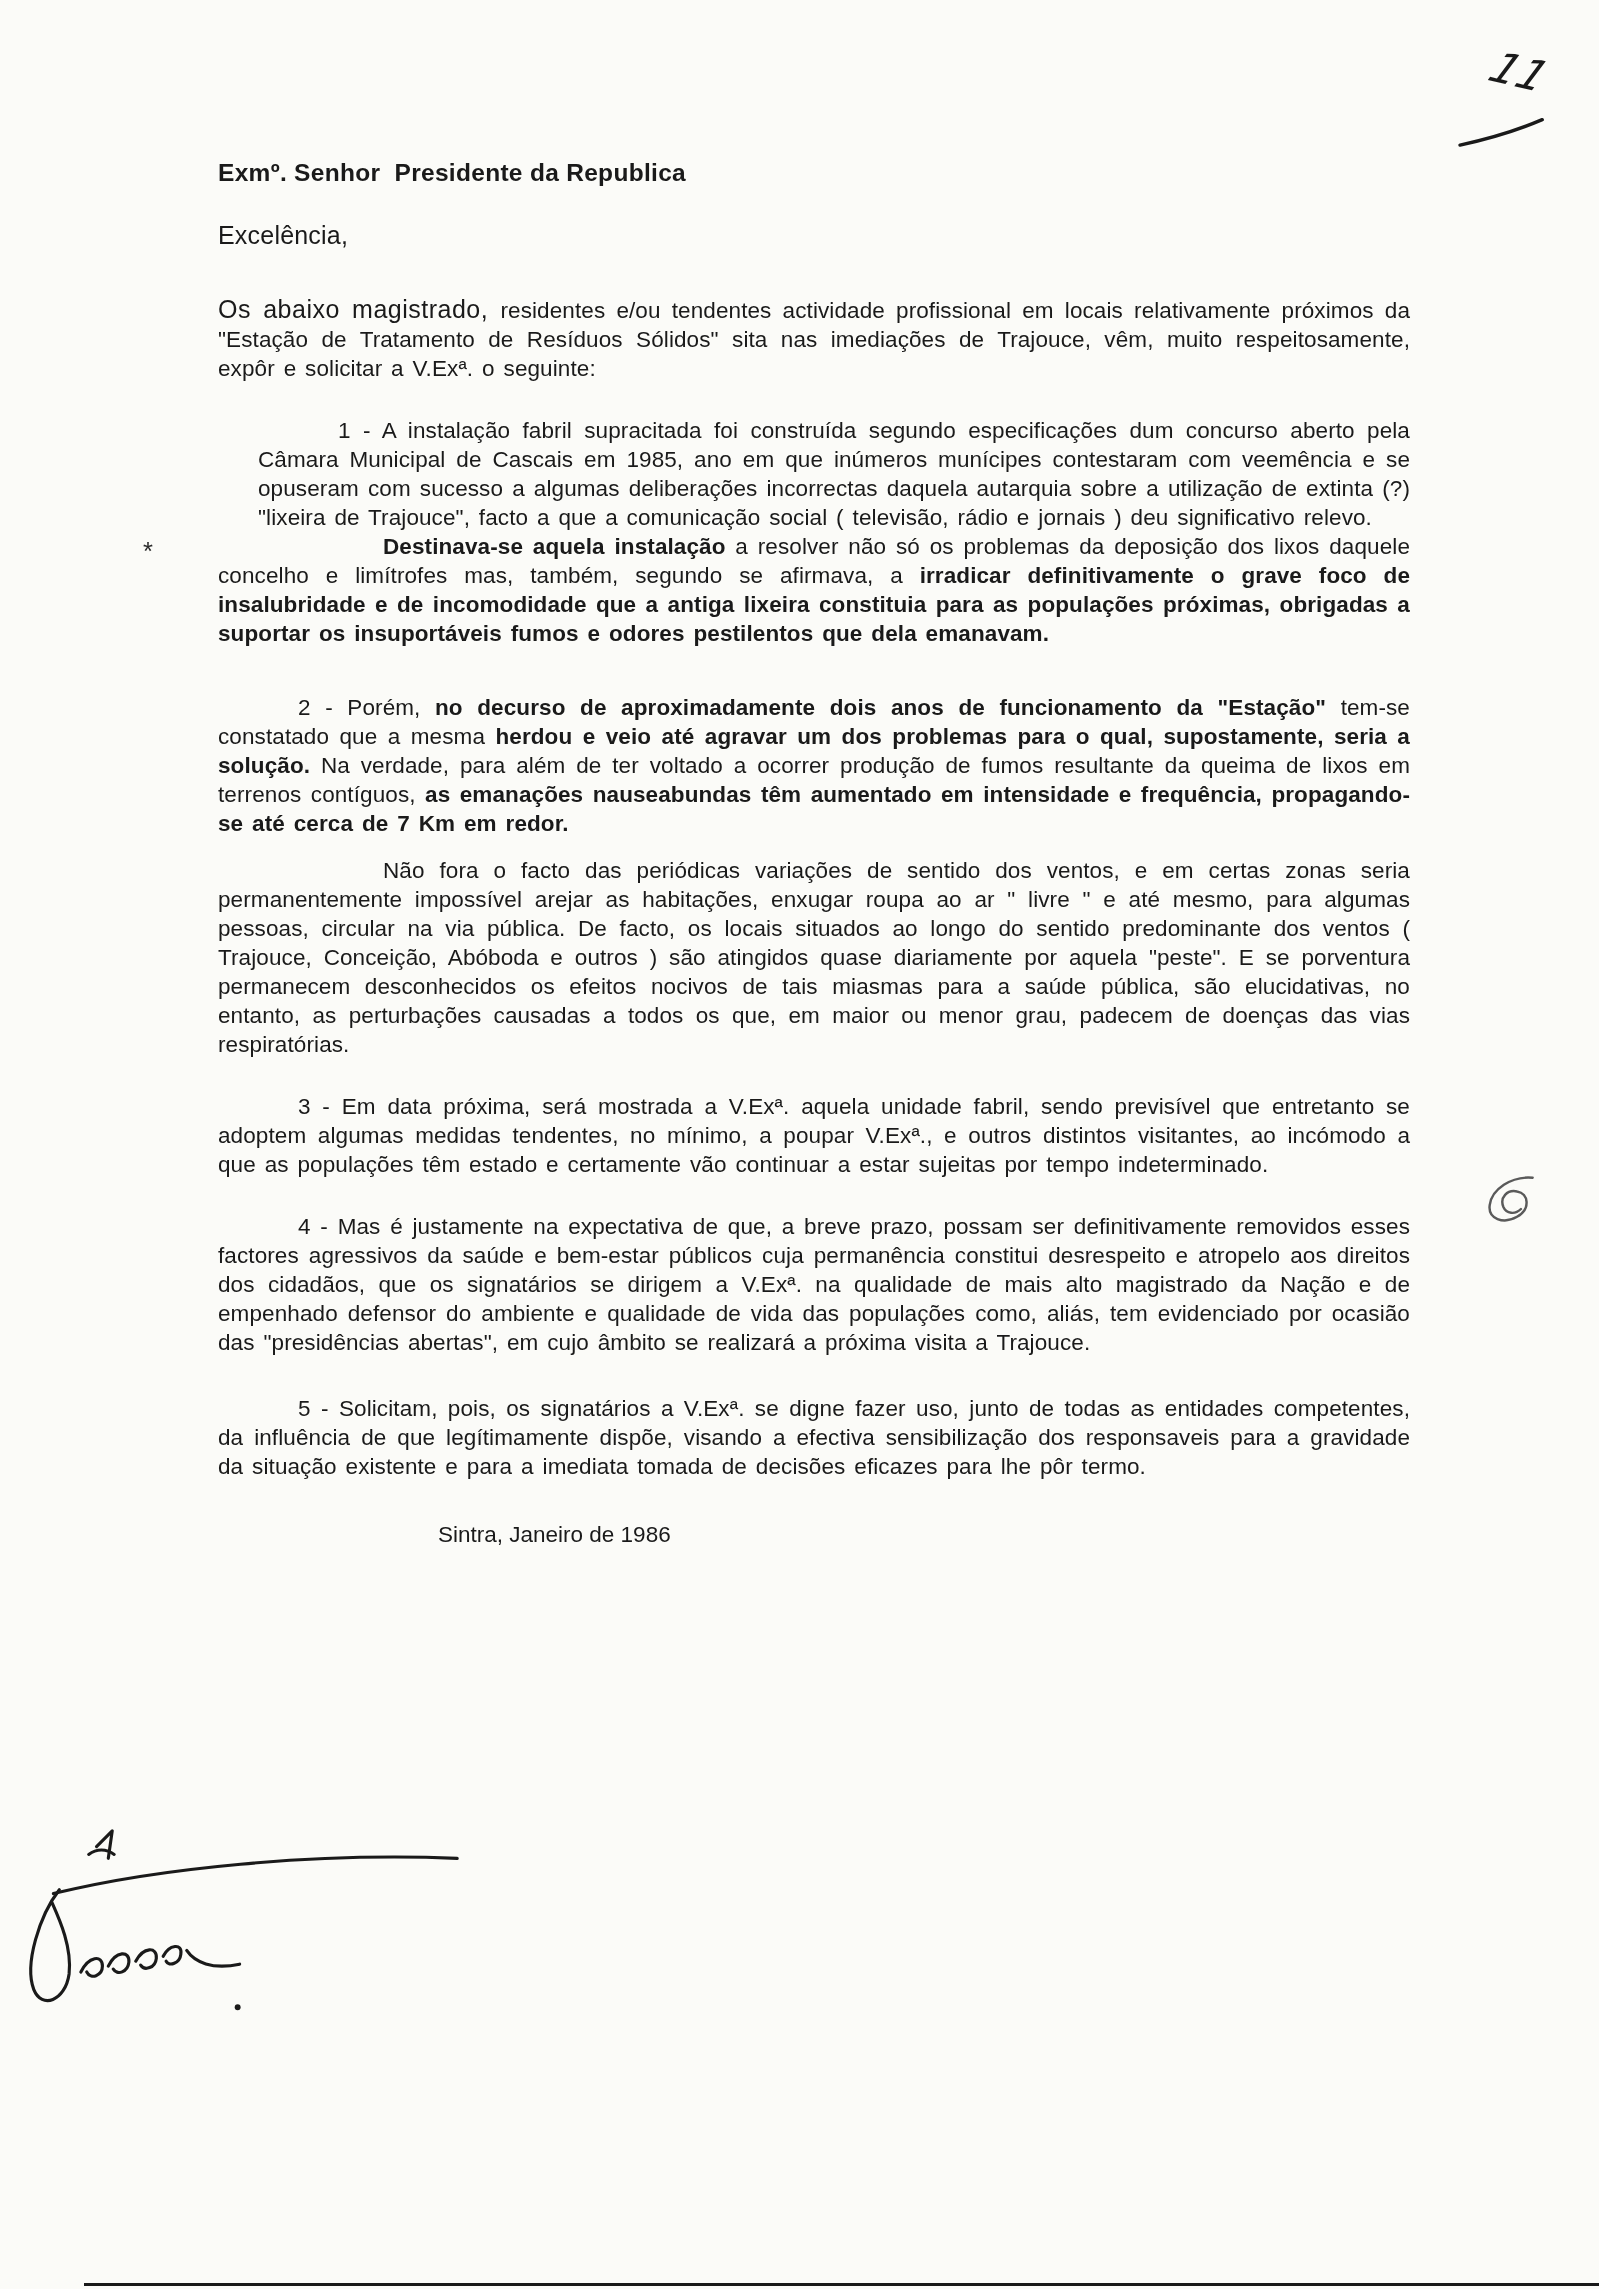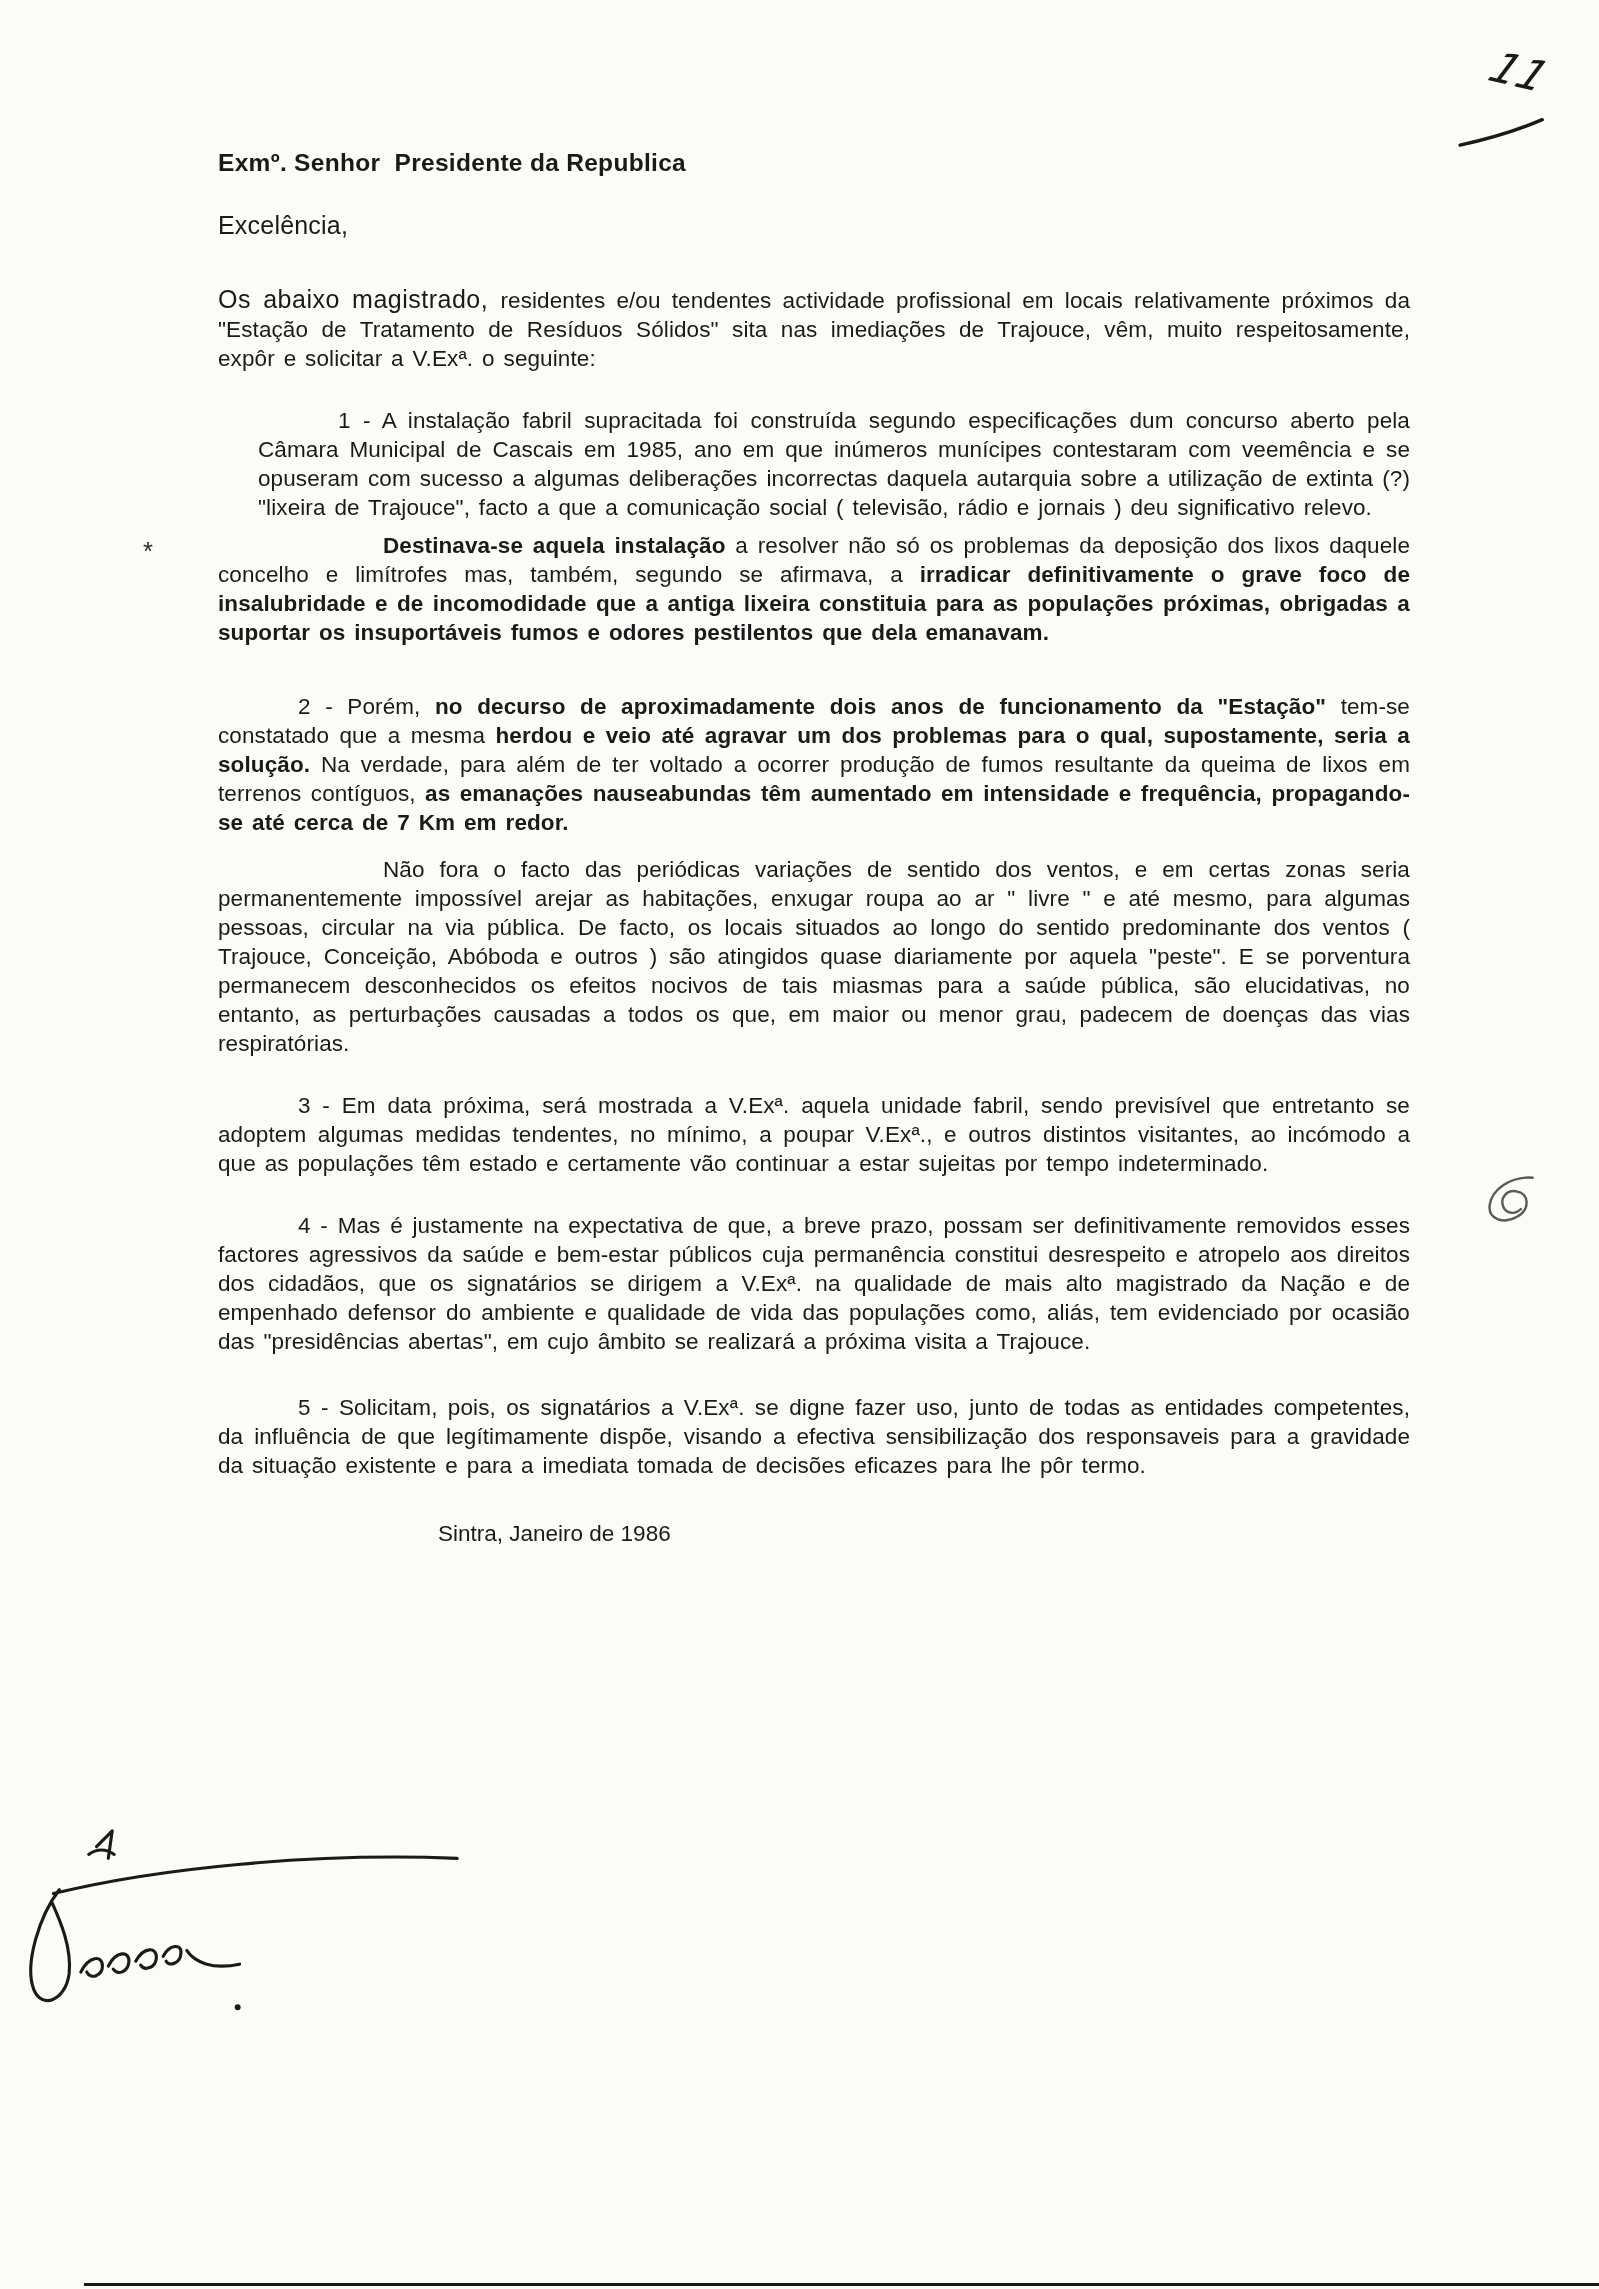--- a/index.html
+++ b/index.html
@@ -9,21 +9,21 @@
     font-family: "Liberation Sans", "DejaVu Sans", sans-serif;
     color: var(--ink, #1a1a1a);
     position: relative;
     overflow: hidden;
   }
   .page { position: absolute; inset: 0; }
 
   
   .letter {
     position: absolute;
-    left: 218px; top: 148px;
+    left: 218px; top: 158px;
     width: 1192px;
     font-size: 22.5px;
     line-height: 29px;
   }
   .heading {
     font-size: 24.5px;
     font-weight: bold;
     letter-spacing: 0.3px;
     white-space: pre;
   }
@@ -35,21 +35,21 @@
   p { margin: 0; }
   .para {
     text-align: justify;
     word-spacing: 2.5px;
     letter-spacing: 0.1px;
   }
   .p-intro { margin-top: 45px; }
   .p-num  { text-indent: 80px; }
   .p-sub  { text-indent: 165px; }
   .p-1  { margin-top: 33px; margin-left: 40px; }
-  .p-1b { margin-top: 9px; }
+  .p-1b { margin-top: 0; }
   .p-2  { margin-top: 45px; }
   .p-2b { margin-top: 17.6px; }
   .p-3  { margin-top: 33px; }
   .p-4  { margin-top: 33px; }
   .p-5  { margin-top: 37px; }
   .seg.bold { font-weight: bold; }
   .seg.lead { font-size: 25px; letter-spacing: 0.5px; }
   .dateline {
     margin-top: 39px;
     padding-left: 220px;

